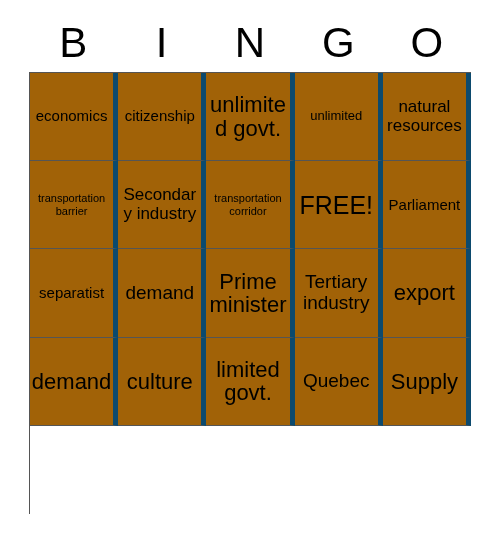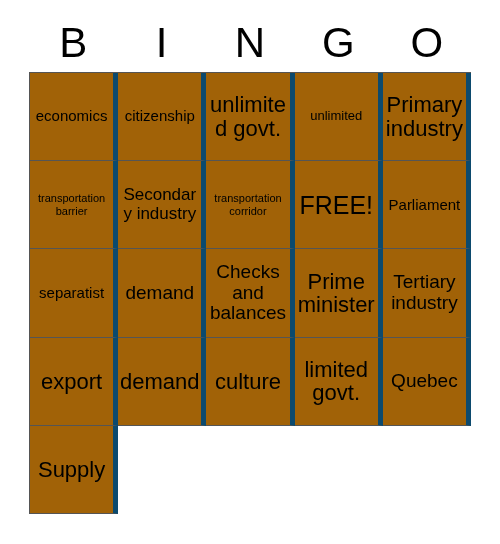--- a/index.html
+++ b/index.html
@@ -109,21 +109,21 @@
       <div class="bingo-cell">
         <span class="cell-text fs-md">citizenship</span>
       </div>
       <div class="bingo-cell">
         <span class="cell-text fs-xxl">unlimited govt.</span>
       </div>
       <div class="bingo-cell">
         <span class="cell-text fs-sm">unlimited</span>
       </div>
       <div class="bingo-cell">
-        <span class="cell-text fs-xxl">Primary industry</span>
+        <span class="cell-text fs-lg">natural resources</span>
       </div>
       <div class="bingo-cell">
         <span class="cell-text fs-xs">transportation barrier</span>
       </div>
       <div class="bingo-cell">
         <span class="cell-text fs-lg">Secondary industry</span>
       </div>
       <div class="bingo-cell">
         <span class="cell-text fs-xs">transportation corridor</span>
       </div>
@@ -131,23 +131,20 @@
         <span class="cell-text fs-free">FREE!</span>
       </div>
       <div class="bingo-cell">
         <span class="cell-text fs-md">Parliament</span>
       </div>
       <div class="bingo-cell">
         <span class="cell-text fs-md">separatist</span>
       </div>
       <div class="bingo-cell">
         <span class="cell-text fs-xl">demand</span>
-      </div>
-      <div class="bingo-cell">
-        <span class="cell-text fs-xl">Checks and balances</span>
       </div>
       <div class="bingo-cell">
         <span class="cell-text fs-xxl">Prime minister</span>
       </div>
       <div class="bingo-cell">
         <span class="cell-text fs-xl">Tertiary industry</span>
       </div>
       <div class="bingo-cell">
         <span class="cell-text fs-xxl">export</span>
       </div>

